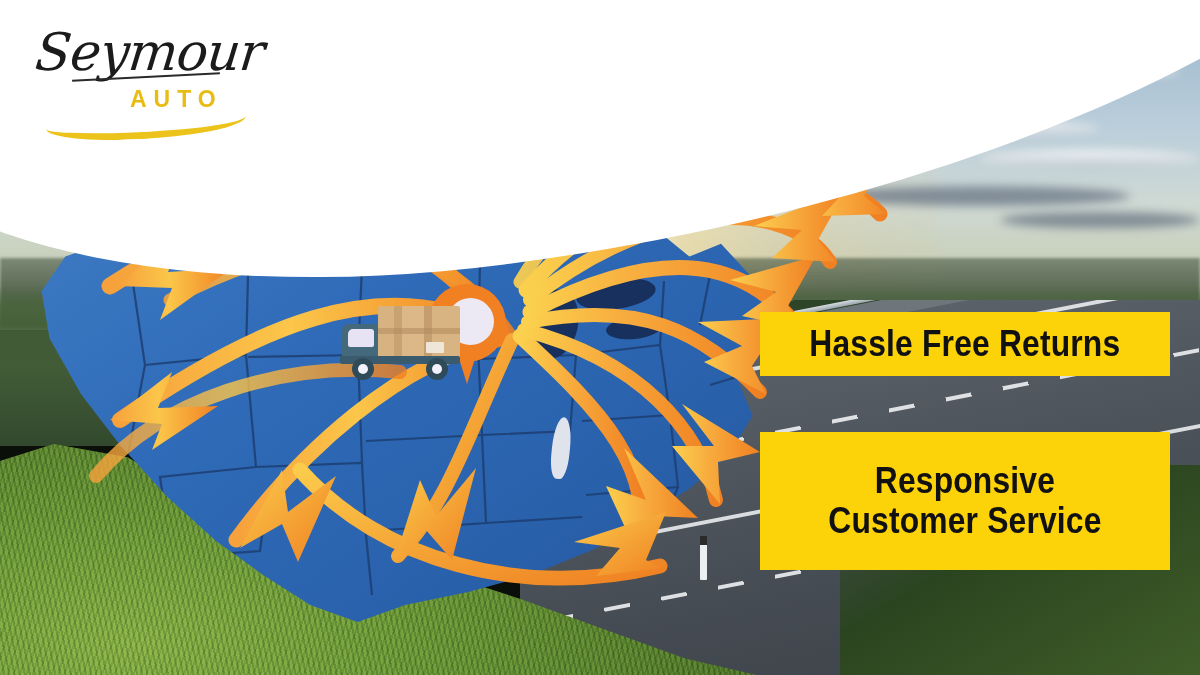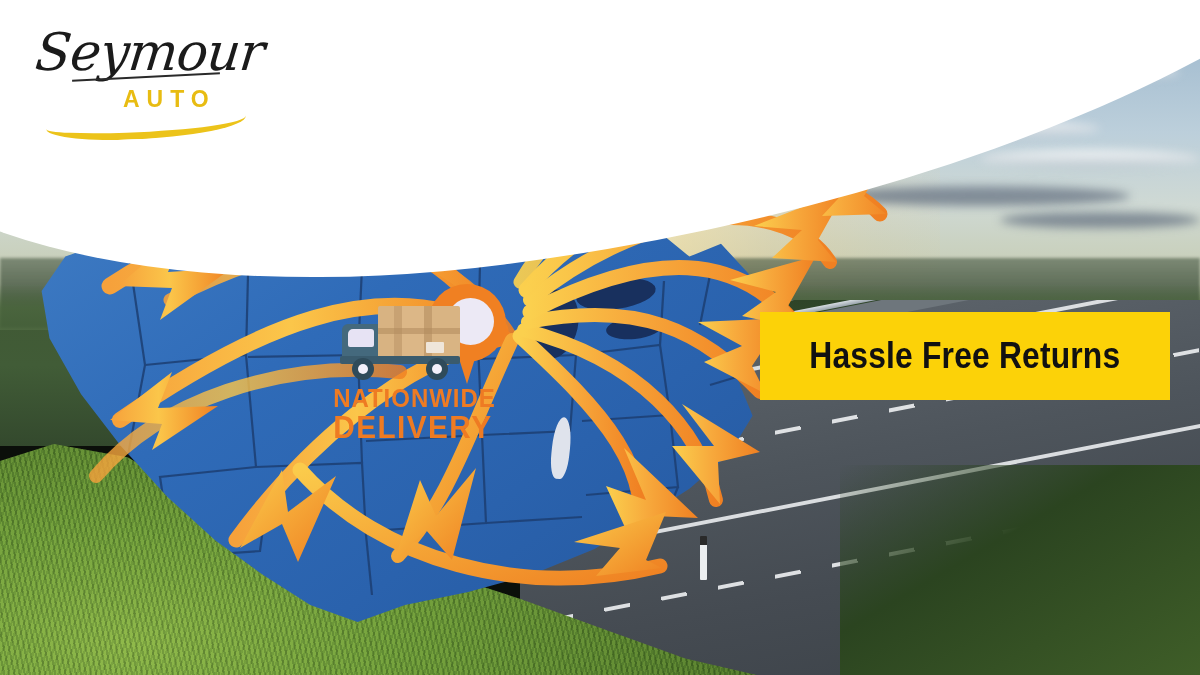--- a/index.html
+++ b/index.html
@@ -161,21 +161,21 @@
     position:absolute; left:8px; top:4px;
     font-family: "DejaVu Serif", serif;
     font-style: italic;
     font-size: 52px;
     font-weight: 400;
     color:#1b1b1b;
     letter-spacing:-1px;
     transform: skewX(-6deg);
   }
   .logo-auto {
-    position:absolute; left:95px; top:68px;
+    position:absolute; left:102px; top:68px;
     font-family: "Liberation Sans", sans-serif;
     font-size: 23px;
     font-weight: 700;
     letter-spacing: 7px;
     color:#e8bc12;
   }
   .logo-swoosh {
     position:absolute; left:18px; top:88px; width:200px; height:26px;
     border-bottom: 7px solid #ecc31a;
     border-radius: 0 0 90% 60%;
@@ -309,21 +309,21 @@
     font-family: "Liberation Sans", sans-serif;
     font-weight: 700;
     color:#111111;
     line-height: 1.08;
     transform: scaleX(.86);
     white-space: pre-line;
     letter-spacing:.2px;
   }
   #banner-1 { left:760px; top:150px; width:410px; height:128px; }
   #banner-1 .banner-text { font-size: 37px; }
-  #banner-2 { left:760px; top:312px; width:410px; height:88px; }
+  #banner-2 { left:760px; top:312px; width:410px; height:64px; }
   #banner-2 .banner-text { font-size: 37px; }
   #banner-3 { left:760px; top:432px; width:410px; height:138px; }
   #banner-3 .banner-text { font-size: 37px; }
 </style>
 </head>
 <body>
 
 <div id="stage">
 
   <div class="photo">
@@ -483,23 +483,23 @@
     <div class="truck">
       <div class="truck-cab"></div>
       <div class="truck-window"></div>
       <div class="truck-box"></div>
       <div class="truck-box-band"></div>
       <div class="truck-label"></div>
       <div class="truck-bumper"></div>
       <div class="wheel" style="left:12px;"></div>
       <div class="wheel" style="left:86px;"></div>
     </div>
-    <div class="nd-text">
-      <div class="nd-line1">NATIONWIDE</div>
-      <div class="nd-line2">DELIVERY</div>
-    </div>
   </div>
 
   <div class="banner" id="banner-2">
     <div class="banner-text">Hassle Free Returns</div>
   </div>
+  <div class="banner" id="banner-3">
+    <div class="banner-text">Responsive
+Customer Service</div>
+  </div>
 
 </div>
 
 </body></html>

